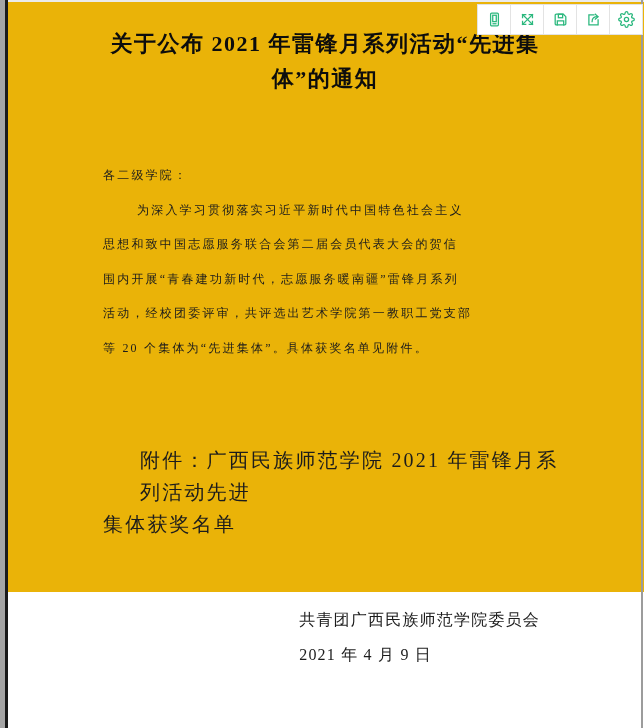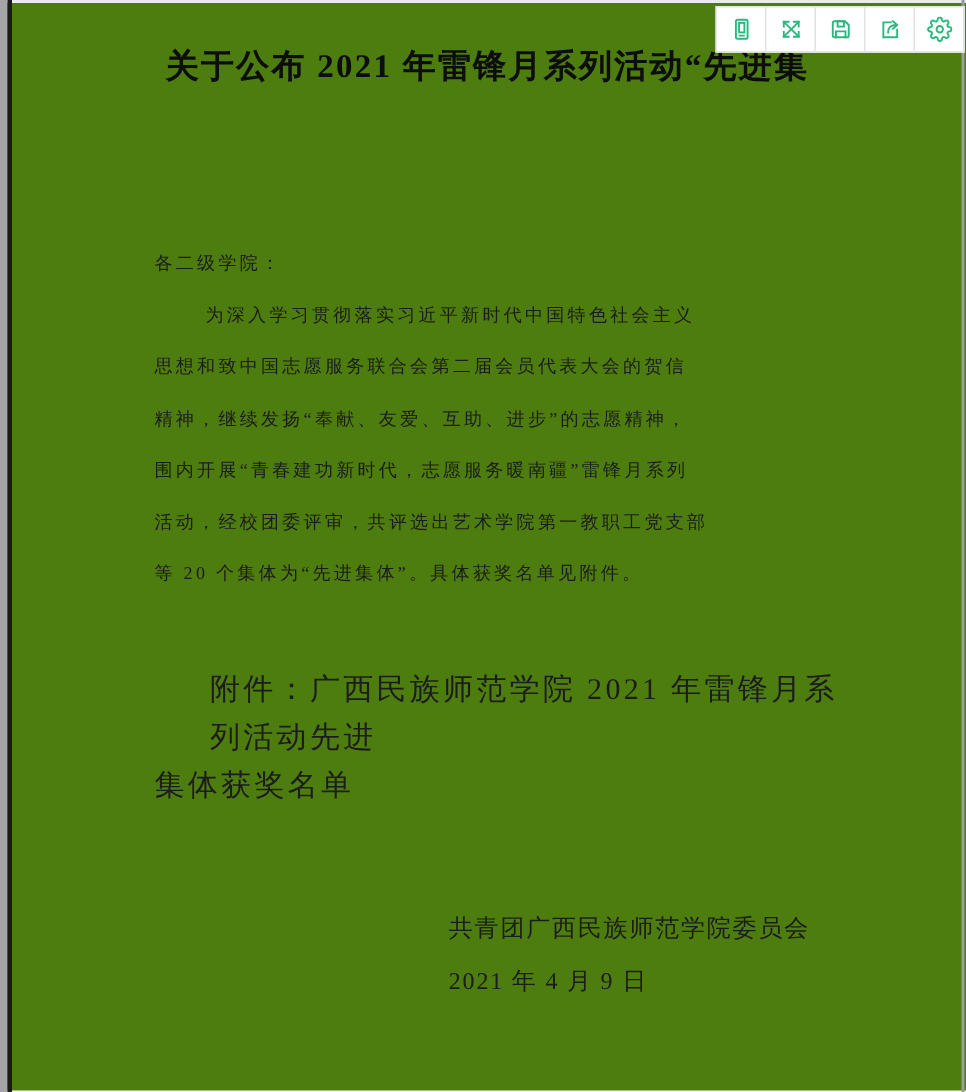--- a/index.html
+++ b/index.html
@@ -5,22 +5,22 @@
   * { margin: 0; padding: 0; box-sizing: border-box; }
   html, body { width: 644px; height: 728px; }
   body {
     font-family: "Liberation Serif", "DejaVu Serif", serif;
     background: #ffffff;
     overflow: hidden;
   }
   .page {
     position: relative;
     width: 644px;
-    height: 727px;
-    background: #4d7c0f;
+    height: 592px;
+    background: #eab308;
     padding-left: 20px;
   }
   
   .edge-left-gray {
     position: absolute; left: 0; top: 0; width: 5px; height: 728px;
     background: #a5a5a5; z-index: 3;
   }
   .edge-left-black {
     position: absolute; left: 5px; top: 0; width: 3px; height: 728px;
     background: #1a1a1a; z-index: 3;
@@ -136,27 +136,27 @@
         <svg width="17" height="17" viewBox="0 0 24 24" fill="none" stroke="#2bb87e" stroke-width="1.8" stroke-linejoin="round">
           <circle cx="12" cy="12" r="3"></circle>
           <path d="M19.4 15a1.65 1.65 0 0 0 .33 1.82l.06.06a2 2 0 0 1 0 2.83 2 2 0 0 1-2.83 0l-.06-.06a1.65 1.65 0 0 0-1.82-.33 1.65 1.65 0 0 0-1 1.51V21a2 2 0 0 1-2 2 2 2 0 0 1-2-2v-.09A1.65 1.65 0 0 0 9 19.4a1.65 1.65 0 0 0-1.82.33l-.06.06a2 2 0 0 1-2.83 0 2 2 0 0 1 0-2.83l.06-.06a1.65 1.65 0 0 0 .33-1.82 1.65 1.65 0 0 0-1.51-1H3a2 2 0 0 1-2-2 2 2 0 0 1 2-2h.09A1.65 1.65 0 0 0 4.6 9a1.65 1.65 0 0 0-.33-1.82l-.06-.06a2 2 0 0 1 0-2.83 2 2 0 0 1 2.83 0l.06.06a1.65 1.65 0 0 0 1.82.33H9a1.65 1.65 0 0 0 1-1.51V3a2 2 0 0 1 2-2 2 2 0 0 1 2 2v.09a1.65 1.65 0 0 0 1 1.51 1.65 1.65 0 0 0 1.82-.33l.06-.06a2 2 0 0 1 2.83 0 2 2 0 0 1 0 2.83l-.06.06a1.65 1.65 0 0 0-.33 1.82V9a1.65 1.65 0 0 0 1.51 1H21a2 2 0 0 1 2 2 2 2 0 0 1-2 2h-.09a1.65 1.65 0 0 0-1.51 1z"></path>
         </svg>
       </span>
     </div>
   </div>
 
   <div class="title">
     <div class="line">关于公布 2021 年雷锋月系列活动“先进集</div>
+    <div class="line">体”的通知</div>
   </div>
 
   <div class="content">
     <div class="line">各二级学院：</div>
     <div class="line indent">为深入学习贯彻落实习近平新时代中国特色社会主义</div>
     <div class="line">思想和致中国志愿服务联合会第二届会员代表大会的贺信</div>
-    <div class="line">精神，继续发扬“奉献、友爱、互助、进步”的志愿精神，</div>
     <div class="line">围内开展“青春建功新时代，志愿服务暖南疆”雷锋月系列</div>
     <div class="line">活动，经校团委评审，共评选出艺术学院第一教职工党支部</div>
     <div class="line">等 20 个集体为“先进集体”。具体获奖名单见附件。</div>
   </div>
 
   <div class="attachment">
     <div class="line indent">附件：广西民族师范学院 2021 年雷锋月系列活动先进</div>
     <div class="line">集体获奖名单</div>
   </div>
 

